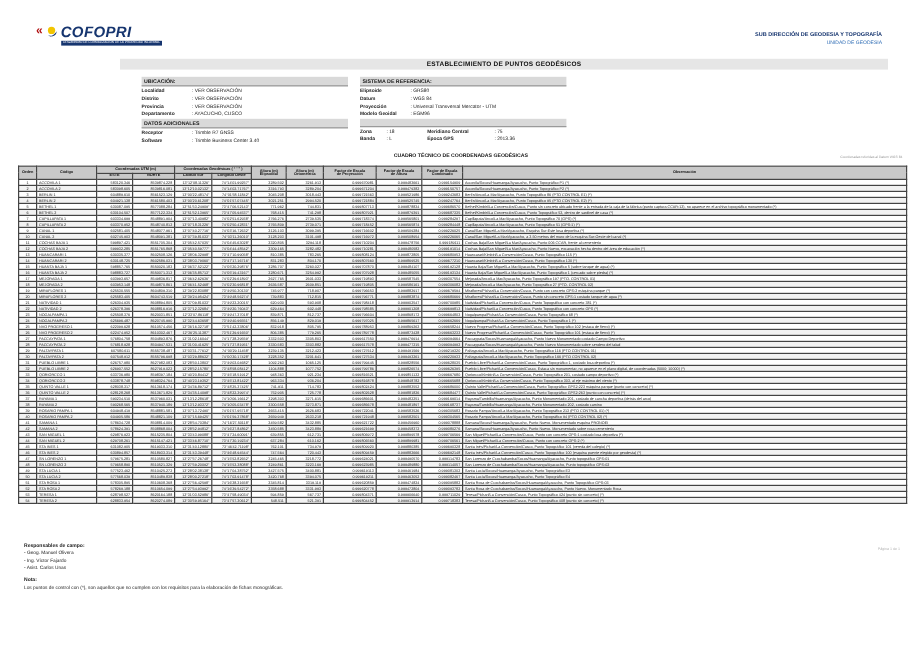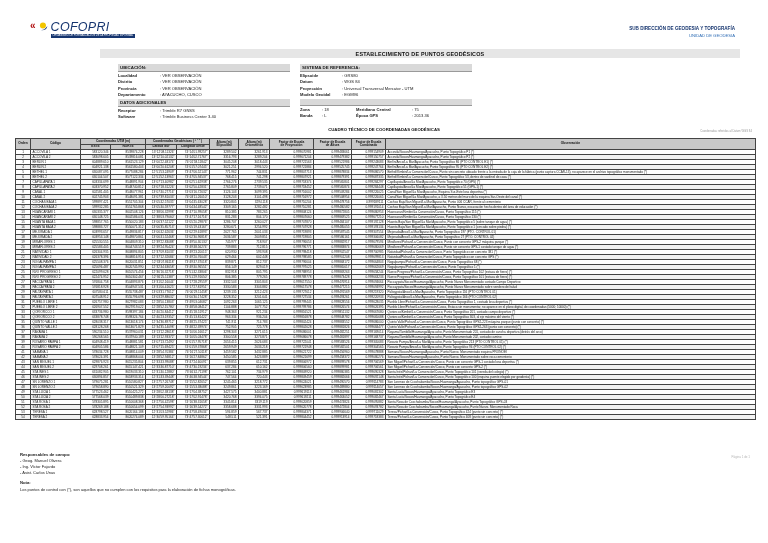--- a/index.html
+++ b/index.html
@@ -1,20 +1,20 @@
 <!DOCTYPE html>
 <html><head>
 <meta charset="utf-8">
 <style>
 *{margin:0;padding:0;box-sizing:border-box}
 html,body{width:768px;height:543px}
 body{position:relative;background:#fff;font-family:"Liberation Sans",sans-serif;color:#222;overflow:hidden}
 .logo{position:absolute;left:30px;top:21px;display:flex;align-items:flex-start;gap:2px}
 .logo-mark{color:#b00d0d;font-weight:bold;font-size:10px;line-height:10px}
-.logo-text{font-size:12.5px;font-weight:normal;color:#16356f;letter-spacing:.3px;line-height:12px;font-style:italic}
+.logo-text{font-size:12.5px;font-weight:bold;color:#16356f;letter-spacing:.3px;line-height:12px;font-style:italic}
 .logo-tagline{font-size:2.6px;color:#fff;background:#16356f;padding:.5px 2px;margin-top:.5px;white-space:nowrap;width:max-content}
 .dept{position:absolute;top:26px;right:33px;text-align:right}
 .dept1{font-size:4.6px;font-weight:bold;color:#16356f}
 .dept2{font-size:4.2px;color:#2f6db5;margin-top:1.5px}
 .titlebar{position:absolute;left:100px;top:49px;width:640px;height:9px;background:#e6e6e6;display:flex;align-items:center;justify-content:center}
 .titlebar span{font-size:5.4px;font-weight:bold;color:#111;letter-spacing:.2px}
 .sec{position:absolute;width:172px}
 #sec-ubicacion{left:118px;top:64px}
 #sec-sistema{left:300px;top:64px}
 #sec-datos{left:118px;top:99px}

